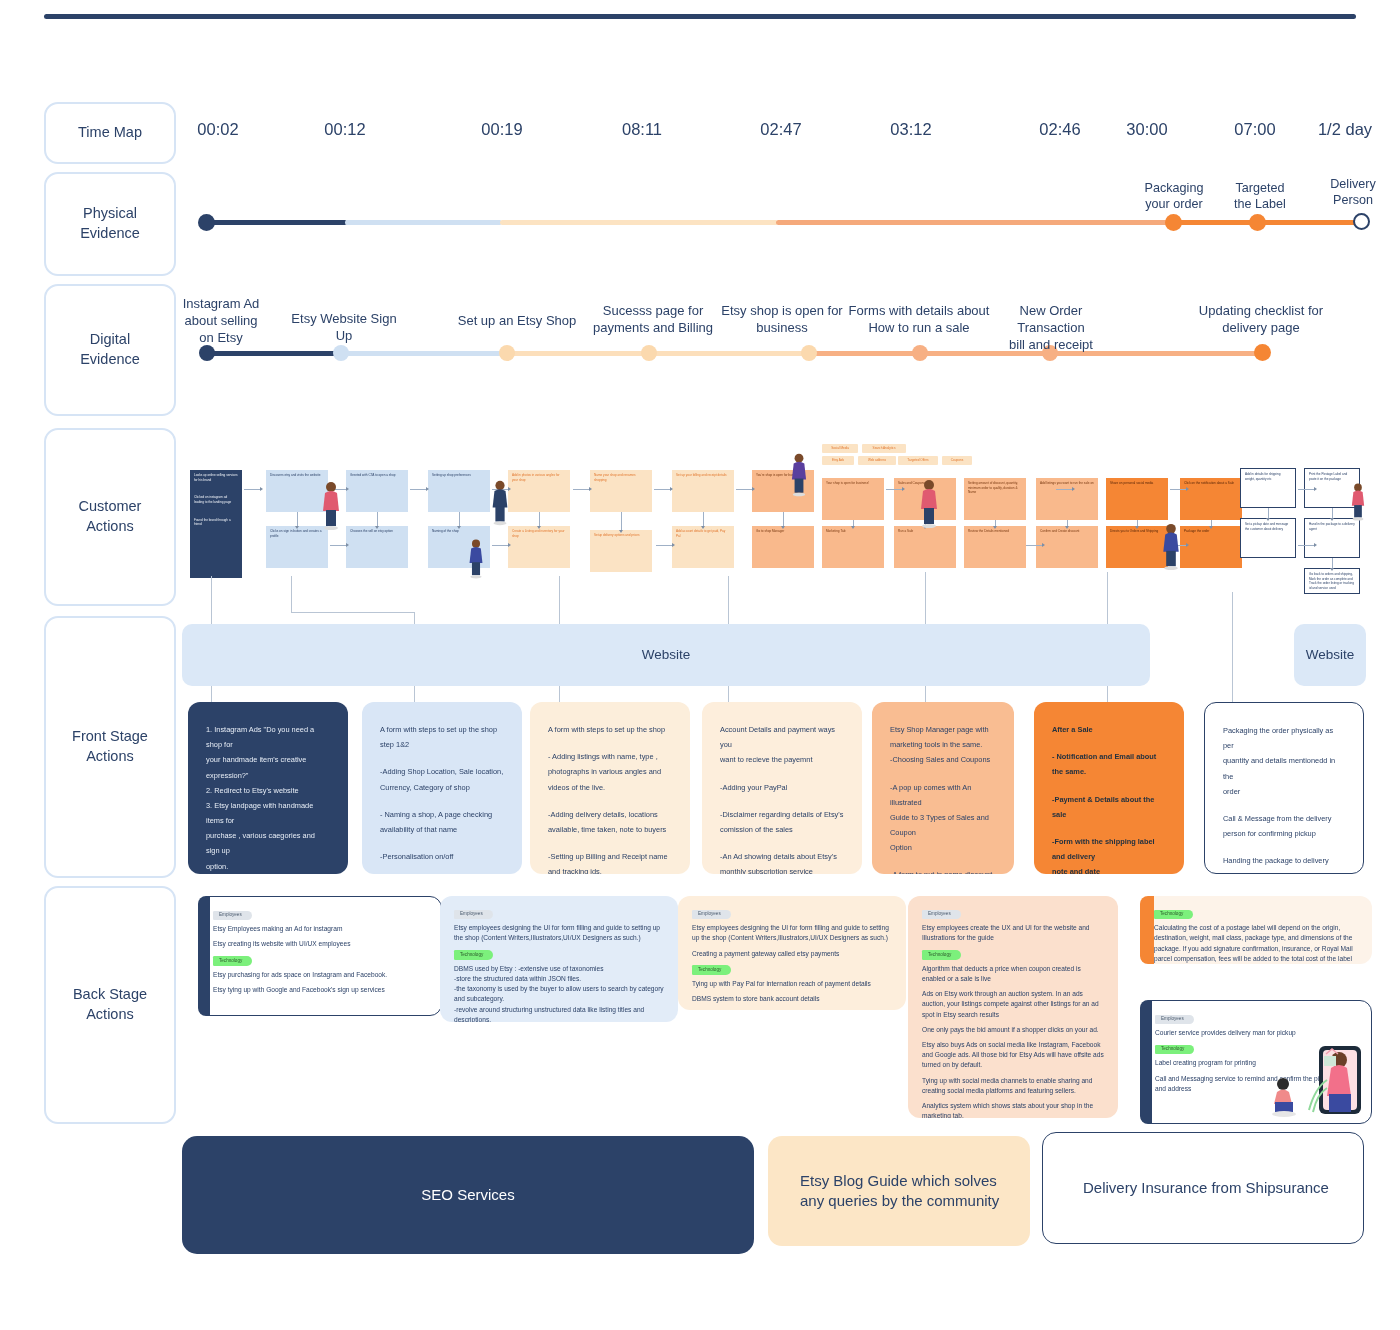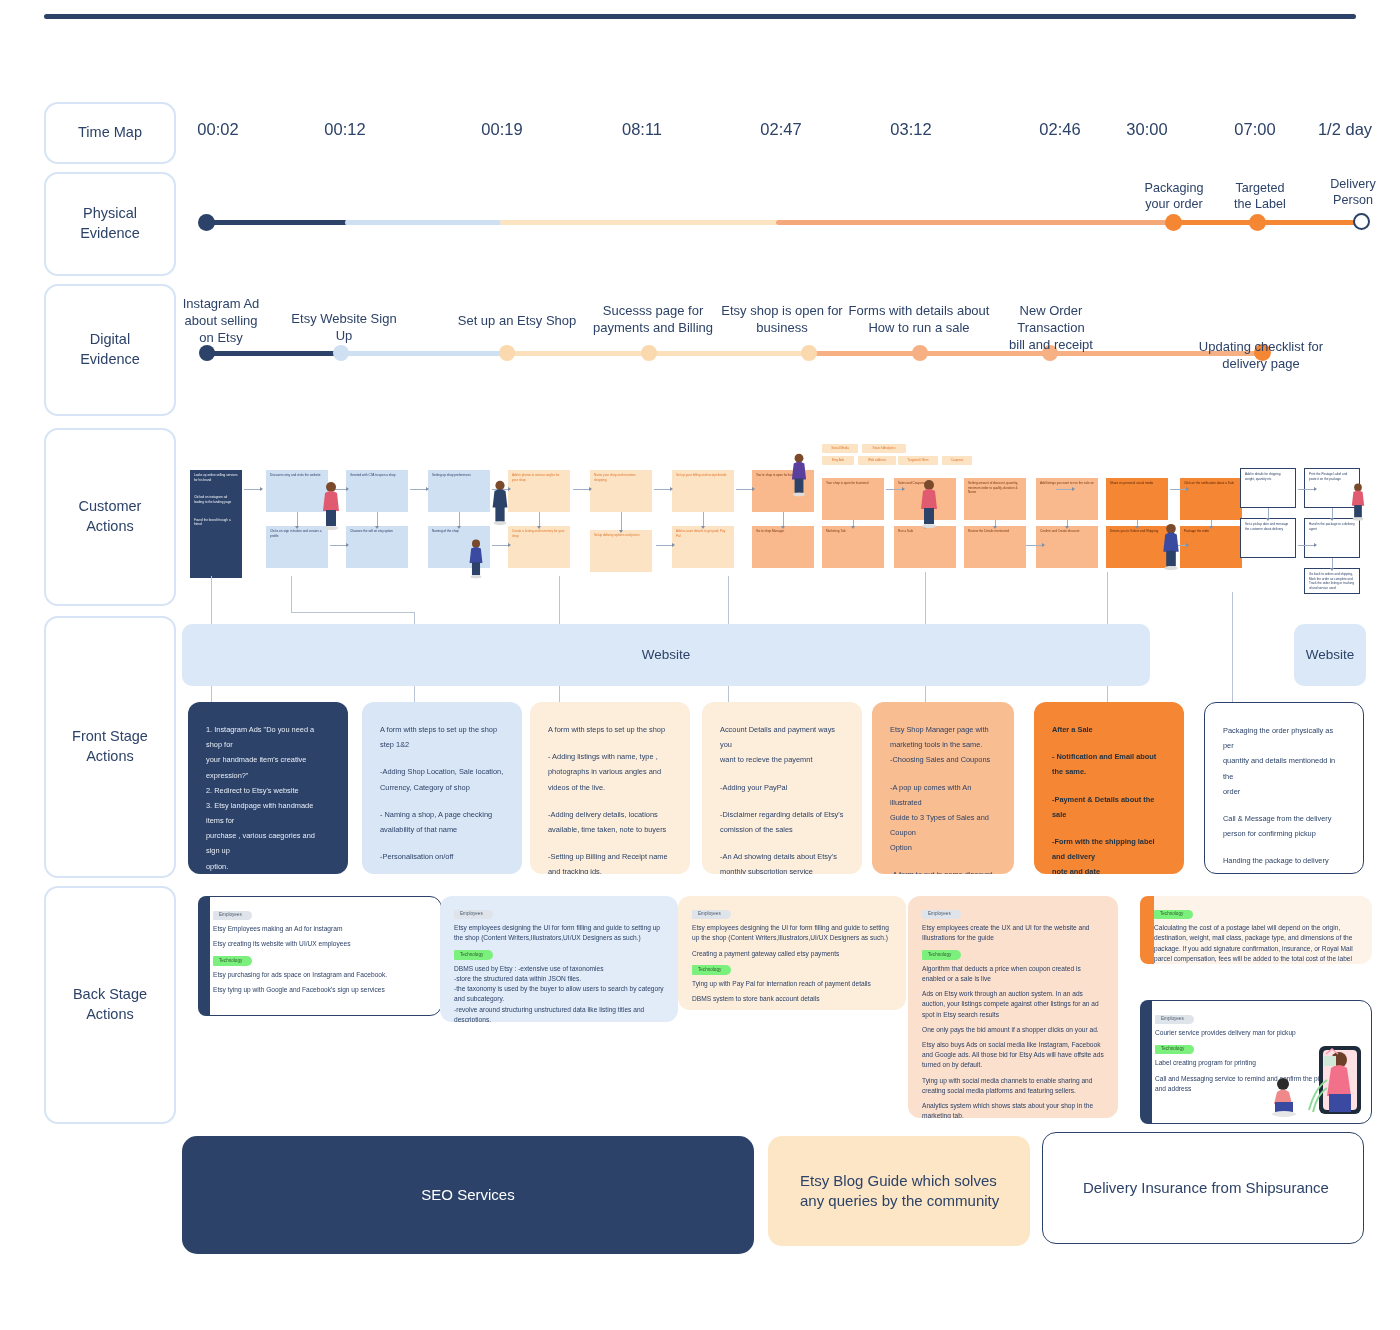--- a/index.html
+++ b/index.html
@@ -269,21 +269,21 @@
 business</span>
   </div>
   <div class="dig-label" style="left:848px; top:302px; width:142px;">
     <span style="white-space:pre-line">Forms with details about
 How to run a sale</span>
   </div>
   <div class="dig-label" style="left:985px; top:302px; width:132px;">
     <span style="white-space:pre-line">New Order Transaction
 bill and receipt</span>
   </div>
-  <div class="dig-label" style="left:1188px; top:302px; width:146px;margin-top:36px;">
+  <div class="dig-label" style="left:1188px; top:302px; width:146px;">
     <span style="white-space:pre-line">Updating checklist for
 delivery page</span>
   </div>
 
   <div id="customer-actions">
       <div class="cacard navy" style="left: 190px; top: 470px; width: 52px; height: 108px;">
         <div style="margin-bottom: 13px;">Looks up online selling services for his brand</div>
         <div style="margin-bottom: 13px;">Clicked on instagram ad leading to the landing page</div>
         <div style="margin-bottom: 13px;">Found the brand through a friend</div>
       </div>

